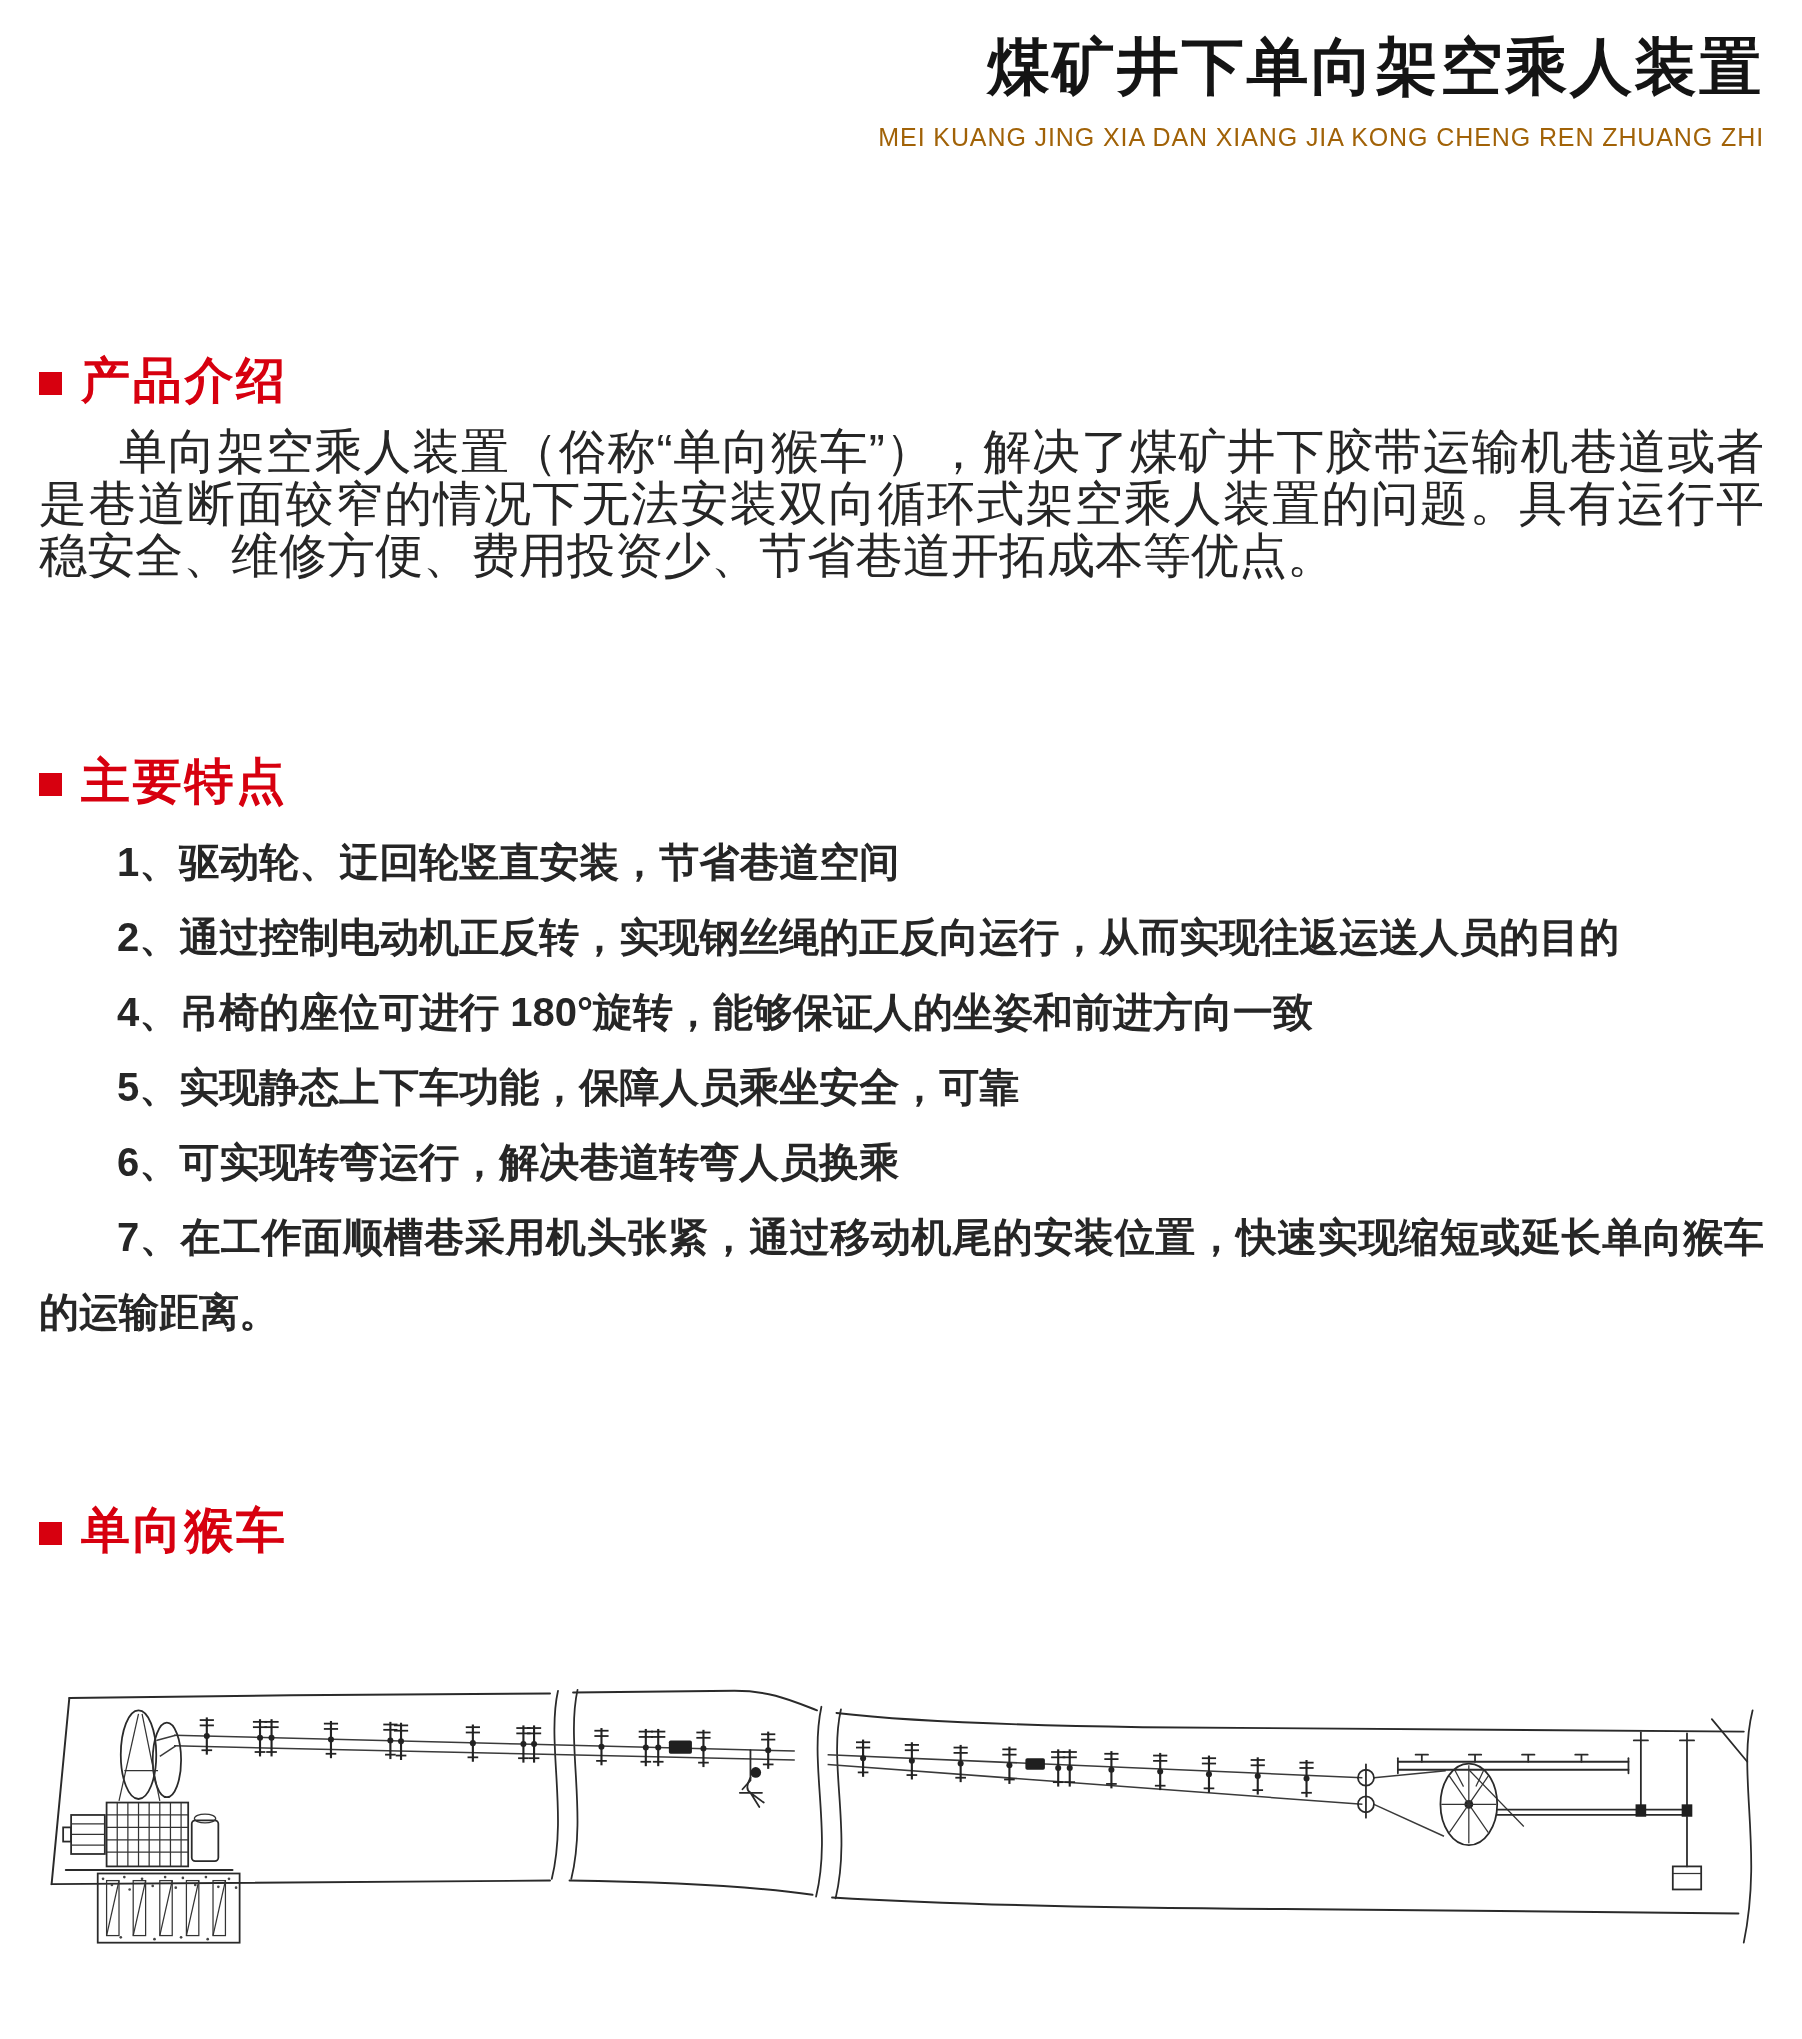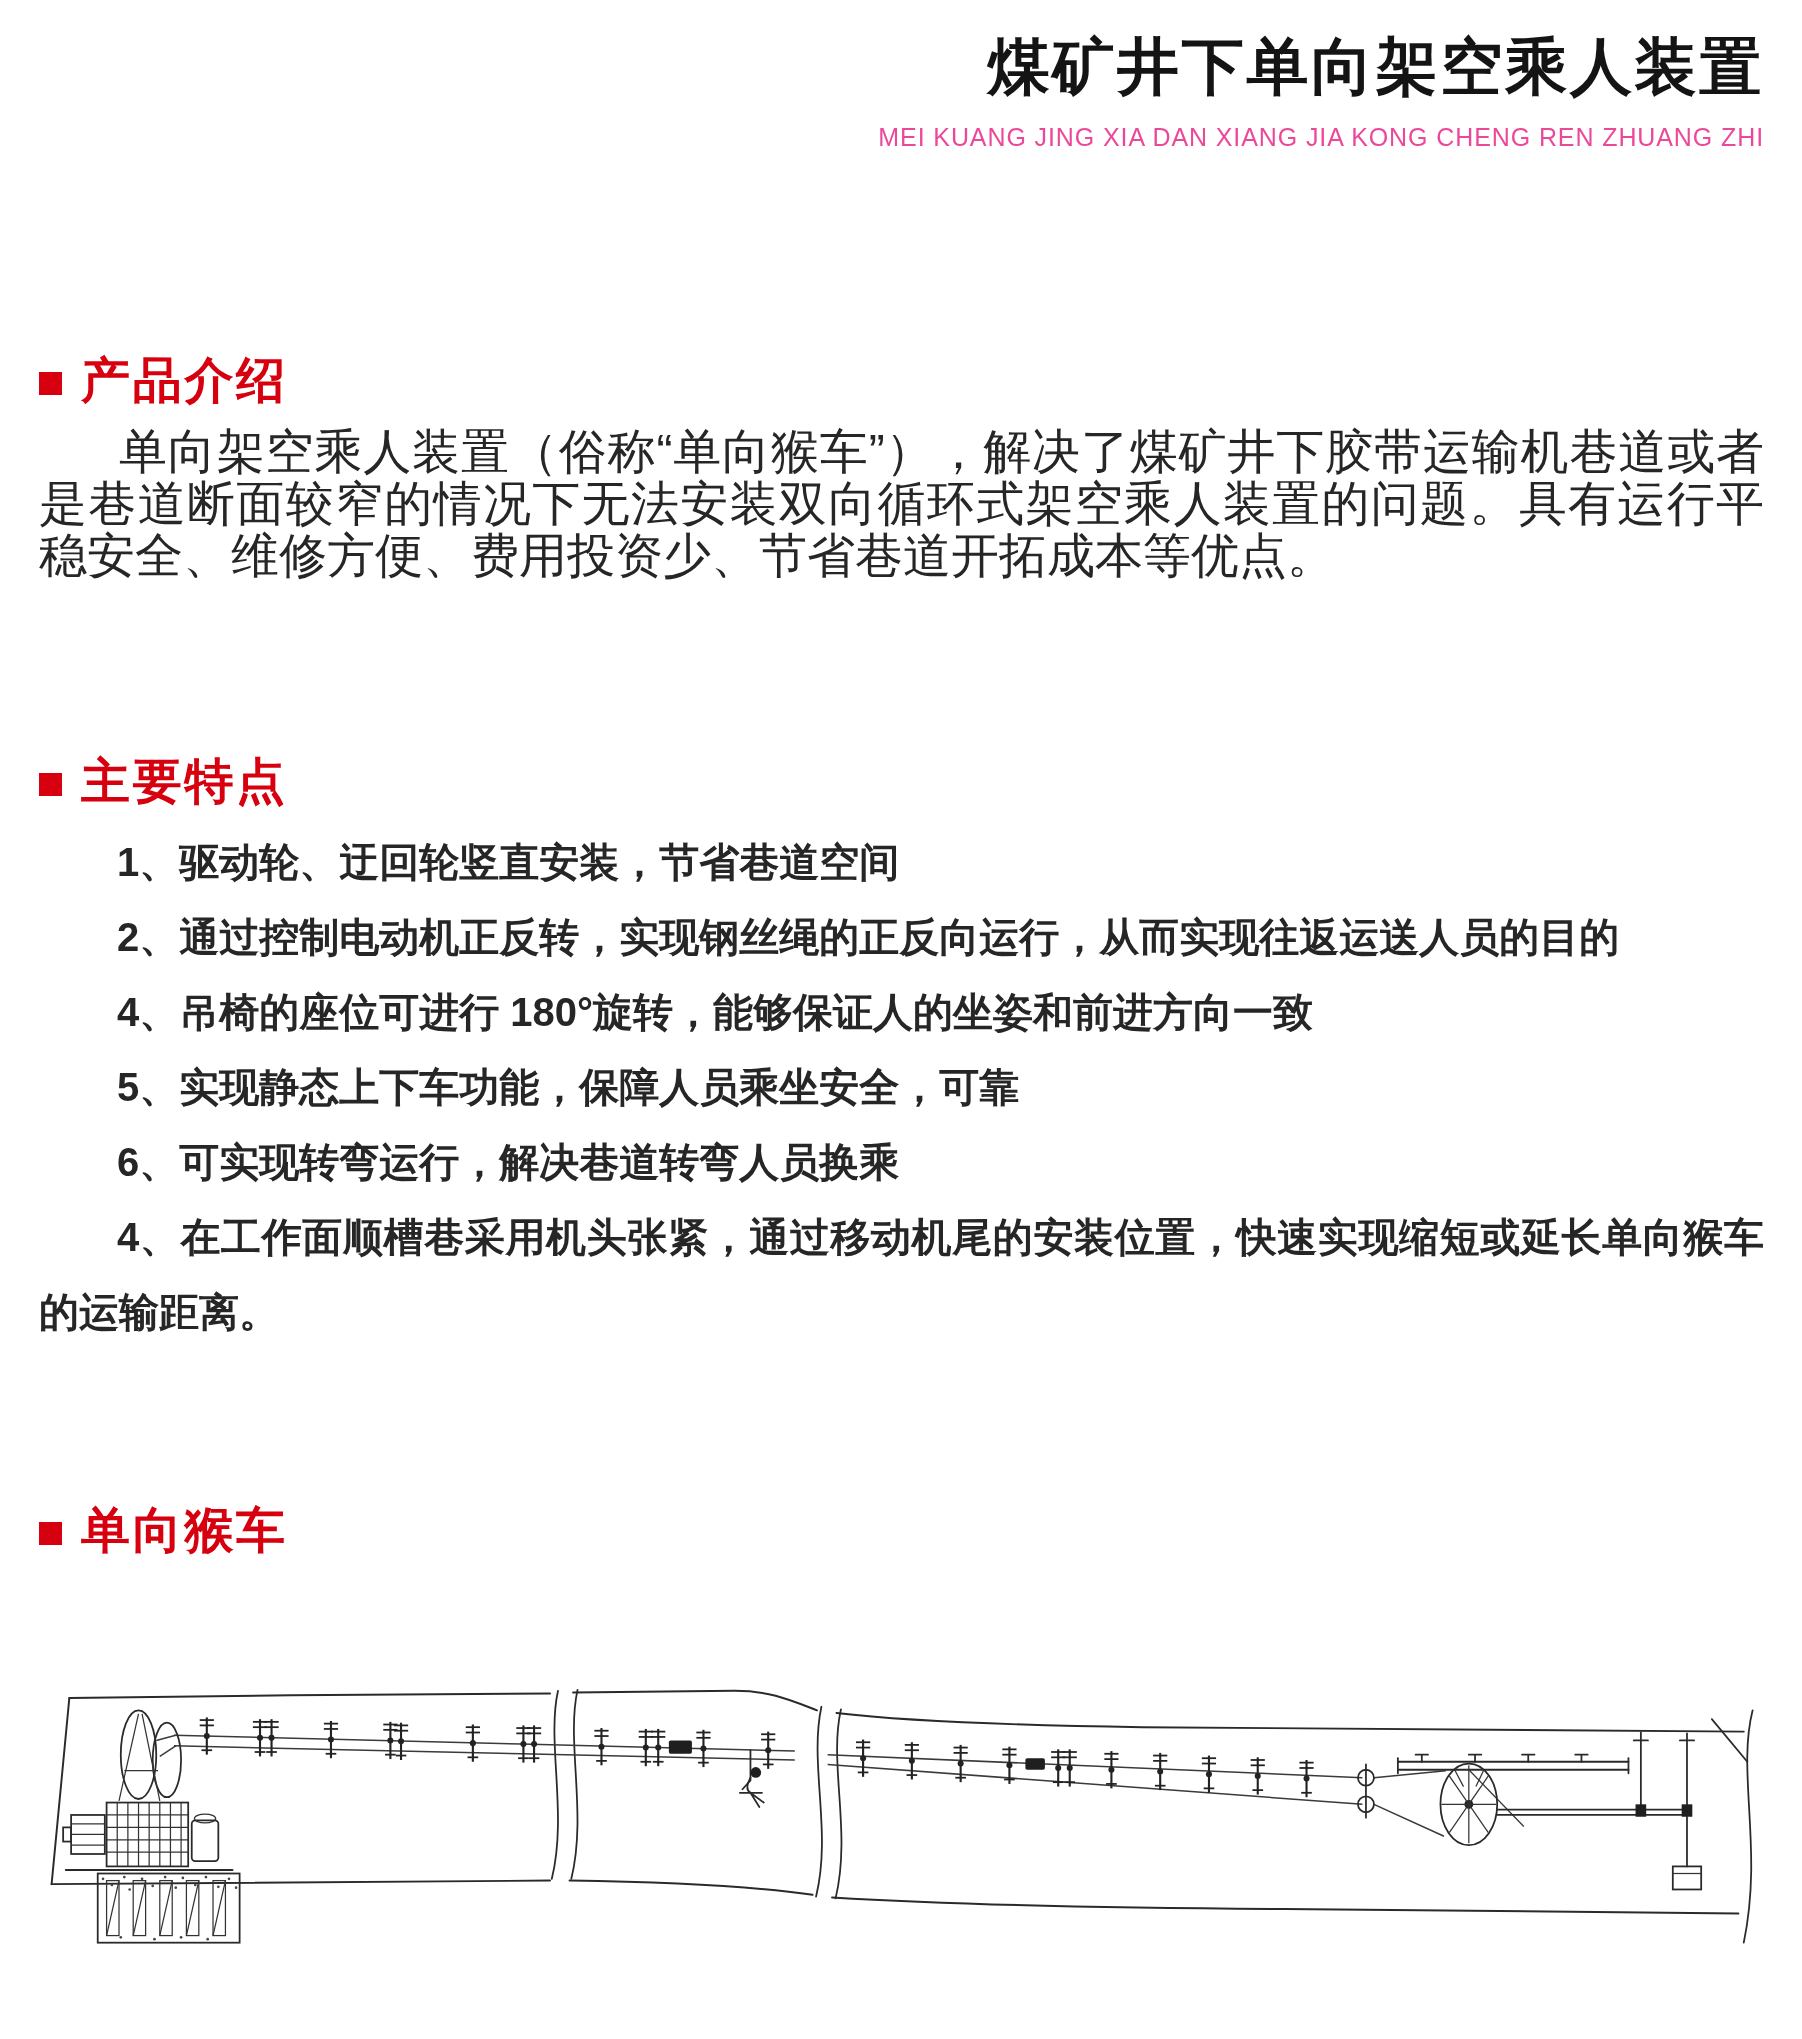--- a/index.html
+++ b/index.html
@@ -28,21 +28,21 @@
     line-height: 74px;
     font-weight: bold;
     letter-spacing: 2.7px;
     color: #141414;
   }
   .page-subtitle {
     margin-top: 17.7px;
     font-size: 25px;
     line-height: 30px;
     letter-spacing: 0.9px;
-    color: #ec4899;
+    color: #a16207;
     font-stretch: condensed;
   }
 
   
   .section { position: absolute; left: 39px; right: 39px; }
   .section-heading {
     display: flex;
     align-items: center;
     gap: 19px;
   }
@@ -117,21 +117,21 @@
     <div class="section-heading">
       <span class="bullet"></span>
       <span class="heading-text">主要特点</span>
     </div>
     <div class="feature-list">
       <div class="feature-item">1、驱动轮、迂回轮竖直安装，节省巷道空间</div>
       <div class="feature-item">2、通过控制电动机正反转，实现钢丝绳的正反向运行，从而实现往返运送人员的目的</div>
       <div class="feature-item">4、吊椅的座位可进行 180°旋转，能够保证人的坐姿和前进方向一致</div>
       <div class="feature-item">5、实现静态上下车功能，保障人员乘坐安全，可靠</div>
       <div class="feature-item">6、可实现转弯运行，解决巷道转弯人员换乘</div>
-      <div class="feature-item">4、在工作面顺槽巷采用机头张紧，通过移动机尾的安装位置，快速实现缩短或延长单向猴车的运输距离。</div>
+      <div class="feature-item">7、在工作面顺槽巷采用机头张紧，通过移动机尾的安装位置，快速实现缩短或延长单向猴车的运输距离。</div>
     </div>
   </div>
 
   <div class="section" style="top:1501px;">
     <div class="section-heading">
       <span class="bullet"></span>
       <span class="heading-text">单向猴车</span>
     </div>
   </div>
 

